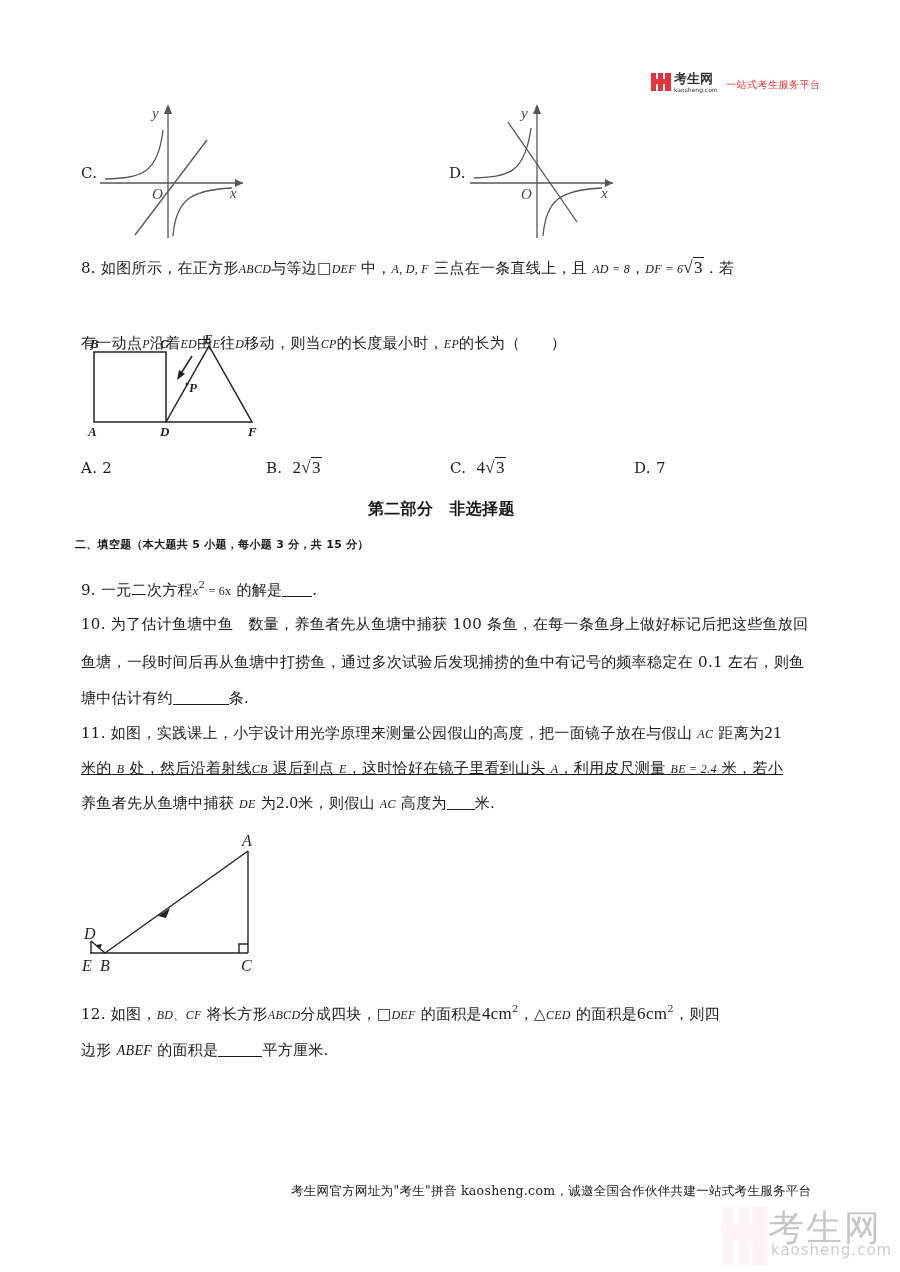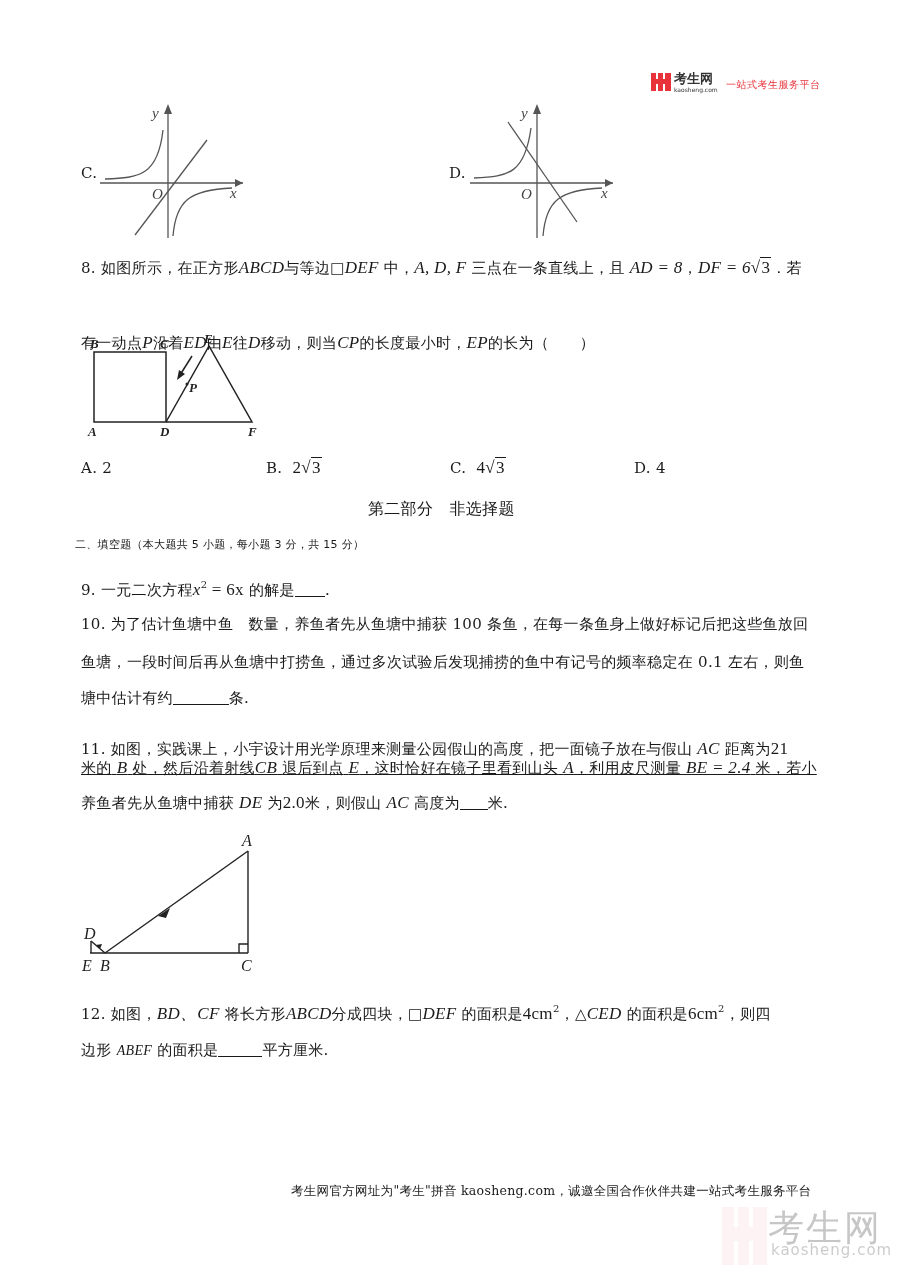--- a/index.html
+++ b/index.html
@@ -1,22 +1,22 @@
 <!DOCTYPE html>
 <html><head>
 <meta charset="utf-8">
 <style>
   html, body { margin: 0; padding: 0; background: #ffffff; }
   body { width: 900px; height: 1272px; position: relative; overflow: hidden;
          font-family: "DejaVu Serif", "Liberation Serif", serif; color: #1a1a1a; }
   .abs { position: absolute; }
   .txt { font-size: 15px; line-height: 20px; white-space: nowrap; letter-spacing: 0.3px; }
-  .it { font-style: italic; font-family: "Liberation Serif", serif; font-size: 17px; }
+  .it { font-style: italic; font-family: "Liberation Serif", serif; font-size: 12px; }
   .sup { font-size: 10px; vertical-align: 7px; }
-  .bold { font-weight: normal; }
+  .bold { font-weight: bold; }
   .blank { display: inline-block; border-bottom: 1px solid #1a1a1a; height: 14px; vertical-align: -2px; }
   .sqrt { font-family: "Liberation Serif", serif; font-size: 17px; }
   .sqrt .rad { border-top: 1px solid #1a1a1a; padding: 0 1px; }
   
   .logo-box { left: 651px; top: 73px; width: 20px; height: 18px; }
   .logo-text { left: 674px; top: 70px; font-family: "DejaVu Sans", sans-serif; font-size: 13px; color: #333; font-weight: bold; }
   .logo-sub { left: 674px; top: 86px; font-family: "DejaVu Sans", sans-serif; font-size: 6px; color: #333; }
   .logo-slogan { left: 718px; top: 78px; font-family: "DejaVu Sans", sans-serif; font-size: 10px; color: #e8333a; letter-spacing: 0.5px; margin-left: 8px; }
   .footer { left: 291px; top: 1181px; font-size: 12.5px; }
   .wm { left: 722px; top: 1205px; width: 170px; height: 60px; opacity: 0.22; }
@@ -93,36 +93,36 @@
   <text x="122" y="13" font-size="13" font-weight="bold" font-style="italic" fill="#222">E</text>
   <text x="107" y="62" font-size="13" font-weight="bold" font-style="italic" fill="#222">P</text>
   <text x="6" y="106" font-size="13" font-weight="bold" font-style="italic" fill="#222">A</text>
   <text x="78" y="106" font-size="13" font-weight="bold" font-style="italic" fill="#222">D</text>
   <text x="166" y="106" font-size="13" font-weight="bold" font-style="italic" fill="#222">F</text>
 </svg>
 
 <div class="abs txt" style="left:81px; top:458px;"><span>A. 2</span></div>
 <div class="abs txt" style="left:266px; top:458px;text-align:center;"><span>B.</span>&nbsp;&nbsp;<span class="sqrt"><span>2</span>√<span class="rad">3</span></span></div>
 <div class="abs txt" style="left:450px; top:458px;"><span>C.</span>&nbsp;&nbsp;<span class="sqrt"><span>4</span>√<span class="rad">3</span></span></div>
-<div class="abs txt" style="left:634px; top:458px;"><span>D. 4</span></div>
+<div class="abs txt" style="left:634px; top:458px;"><span>D. 7</span></div>
 
 <div class="abs txt bold" style="left:368px; top:499px; font-size:16px; font-family:'DejaVu Sans', sans-serif;">第二部分　非选择题</div>
 <div class="abs txt bold" style="left:75px; top:535px; font-size:11px; font-family:'DejaVu Sans', sans-serif;">二、填空题（本大题共 5 小题，每小题 3 分，共 15 分）</div>
 
 <div class="abs txt" style="left:81px; top:575px;">
   <span>9. 一元二次方程</span><span class="it">x</span><span class="sup">2</span><span class="it" style="font-style:normal"> = 6x</span> <span>的解是</span><span class="blank" style="width:30px"></span><span>.</span>
 </div>
 
 <div class="abs txt" style="left:81px; top:614px;">10. 为了估计鱼塘中鱼　数量，养鱼者先从鱼塘中捕获 100 条鱼，在每一条鱼身上做好标记后把这些鱼放回</div>
 <div class="abs txt" style="left:81px; top:652px;">鱼塘，一段时间后再从鱼塘中打捞鱼，通过多次试验后发现捕捞的鱼中有记号的频率稳定在 0.1 左右，则鱼</div>
 <div class="abs txt" style="left:81px; top:688px;">
   <span>塘中估计有约</span><span class="blank" style="width:56px"></span><span>条.</span>
 </div>
 
-<div class="abs txt" style="left:81px; top:723px;margin-top:16px;">
+<div class="abs txt" style="left:81px; top:723px;">
   <span>11. 如图，实践课上，小宇设计用光学原理来测量公园假山的高度，把一面镜子放在与假山</span> <span class="it">AC</span> <span>距离为</span><span style="font-family:'Liberation Serif',serif;font-size:17px">21</span>
 </div>
 <div class="abs txt" style="left:81px; top:758px;text-decoration:underline;">
   <span>米的</span> <span class="it">B</span> <span>处，然后沿着射线</span><span class="it">CB</span> <span>退后到点</span> <span class="it">E</span><span>，这时恰好在镜子里看到山头</span> <span class="it">A</span><span>，利用皮尺测量</span> <span class="it">BE = 2.4</span> <span>米，若小</span>
 </div>
 <div class="abs txt" style="left:81px; top:793px;">
   <span>养鱼者先从鱼塘中捕获</span> <span class="it">DE</span> <span>为</span><span style="font-family:'Liberation Serif',serif;font-size:17px">2.0</span><span>米，则假山</span> <span class="it">AC</span> <span>高度为</span><span class="blank" style="width:28px"></span><span>米.</span>
 </div>
 
 <svg class="abs" style="left:78px; top:828px;" width="200" height="150">

